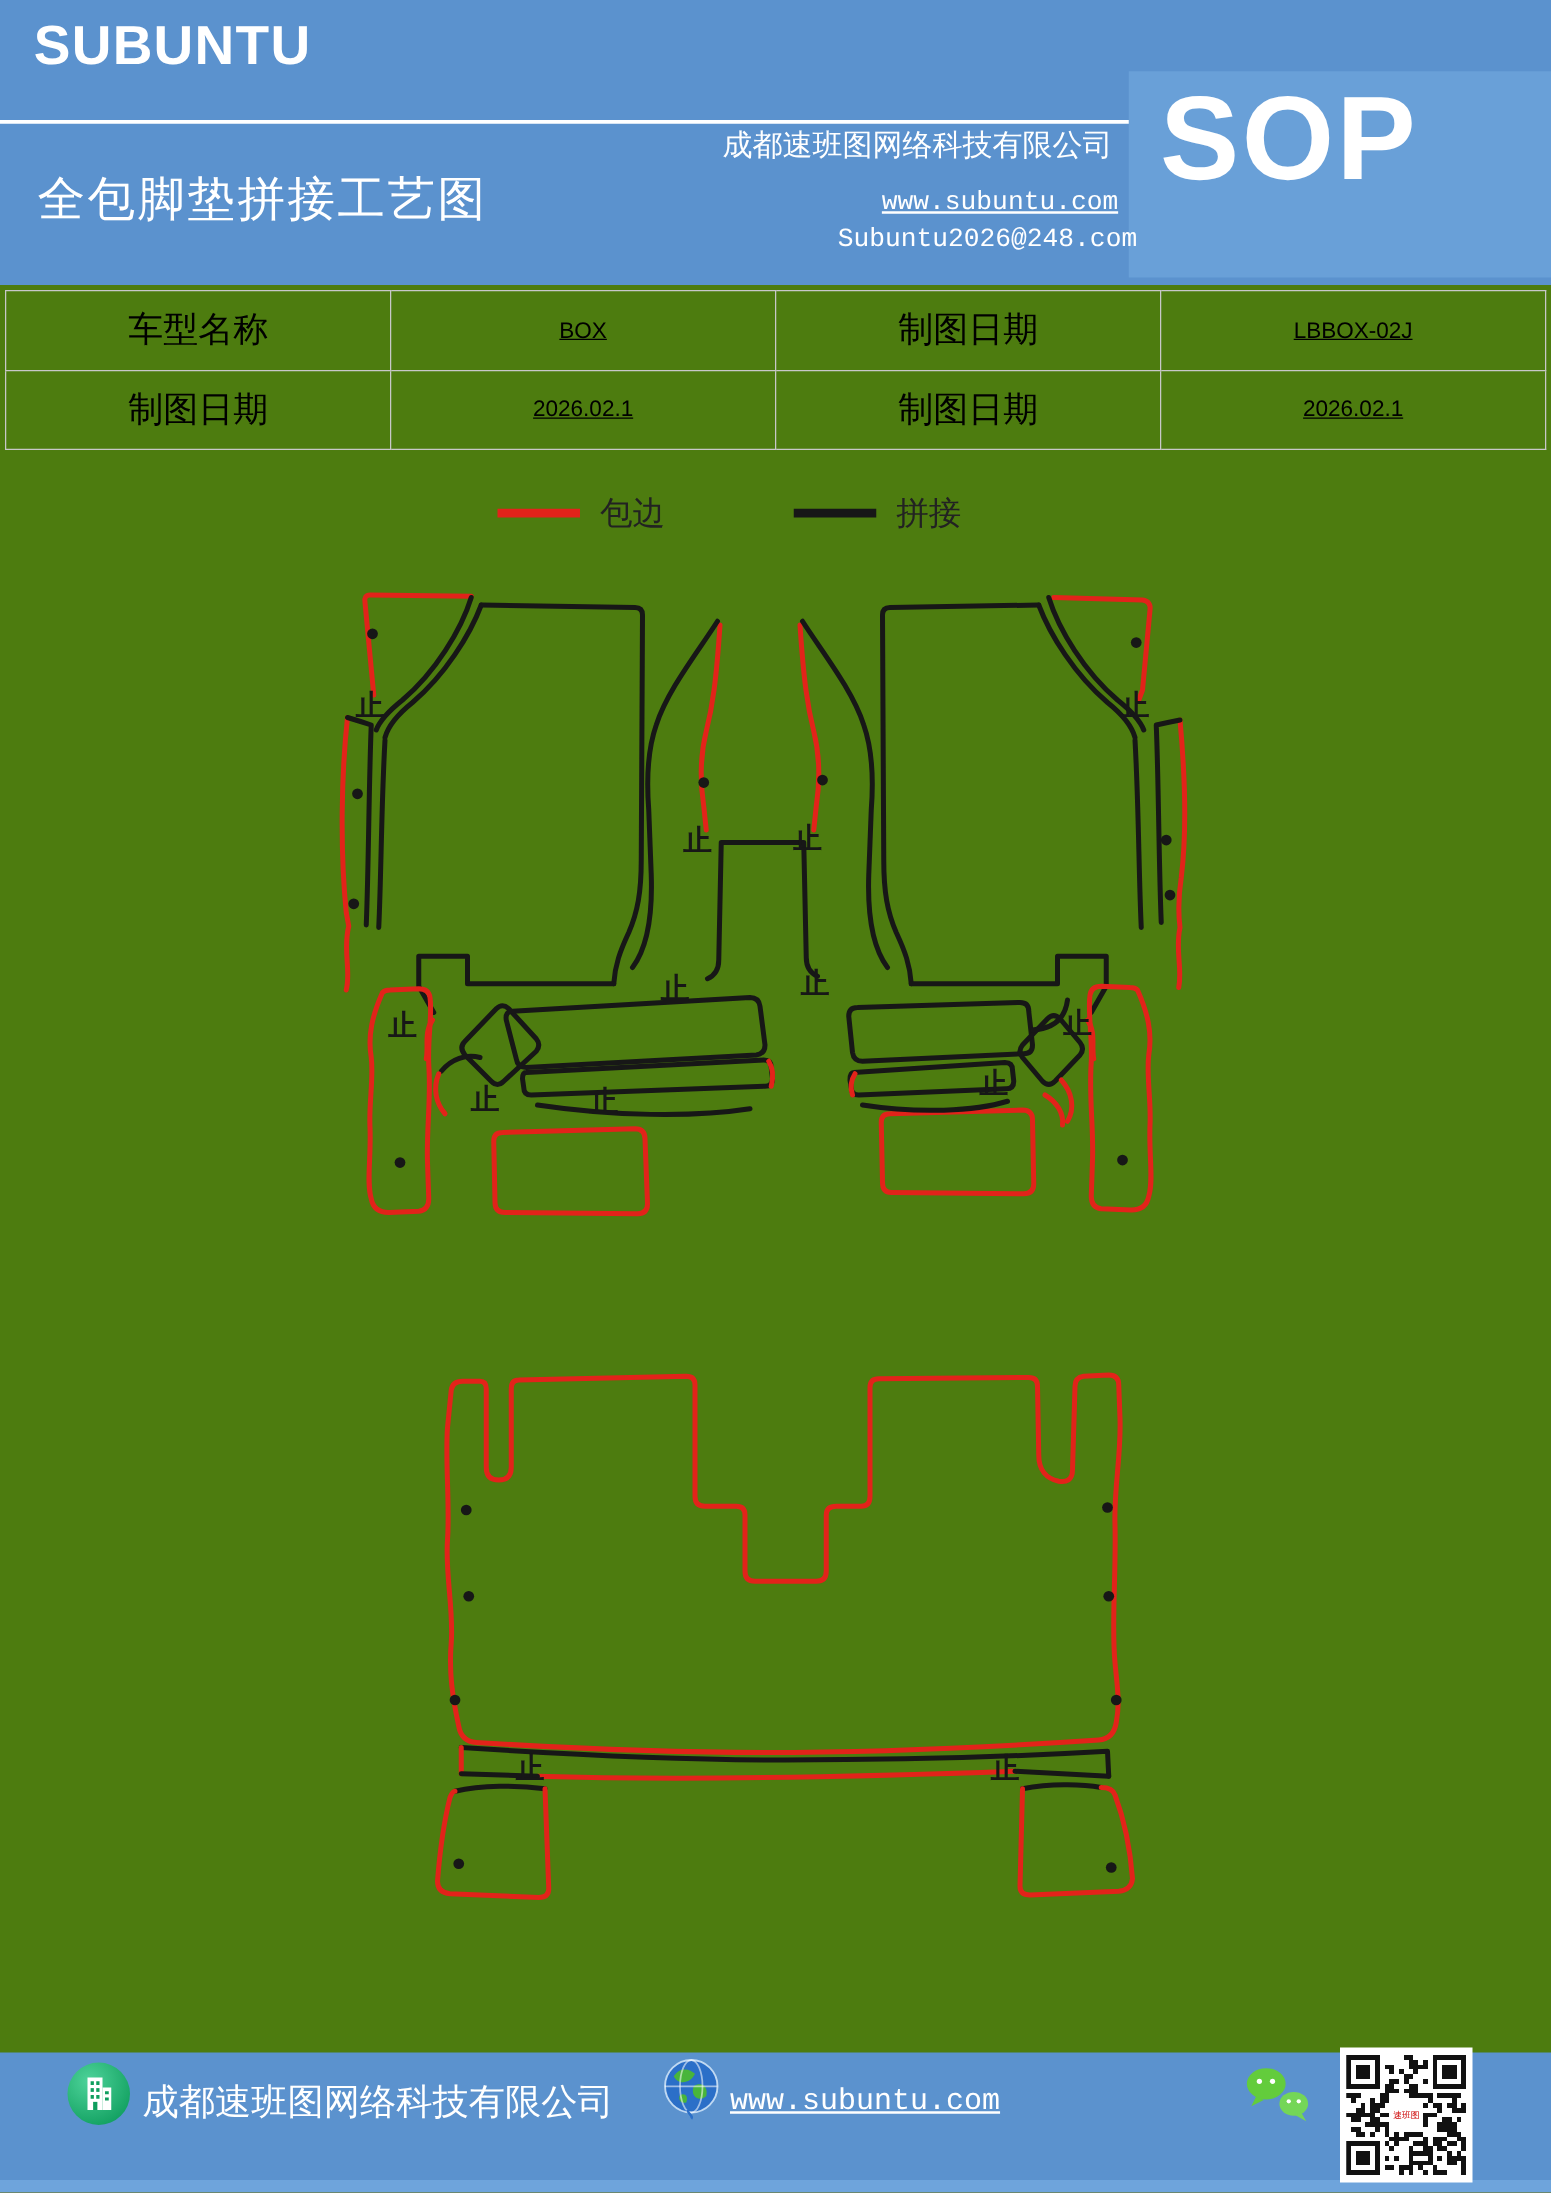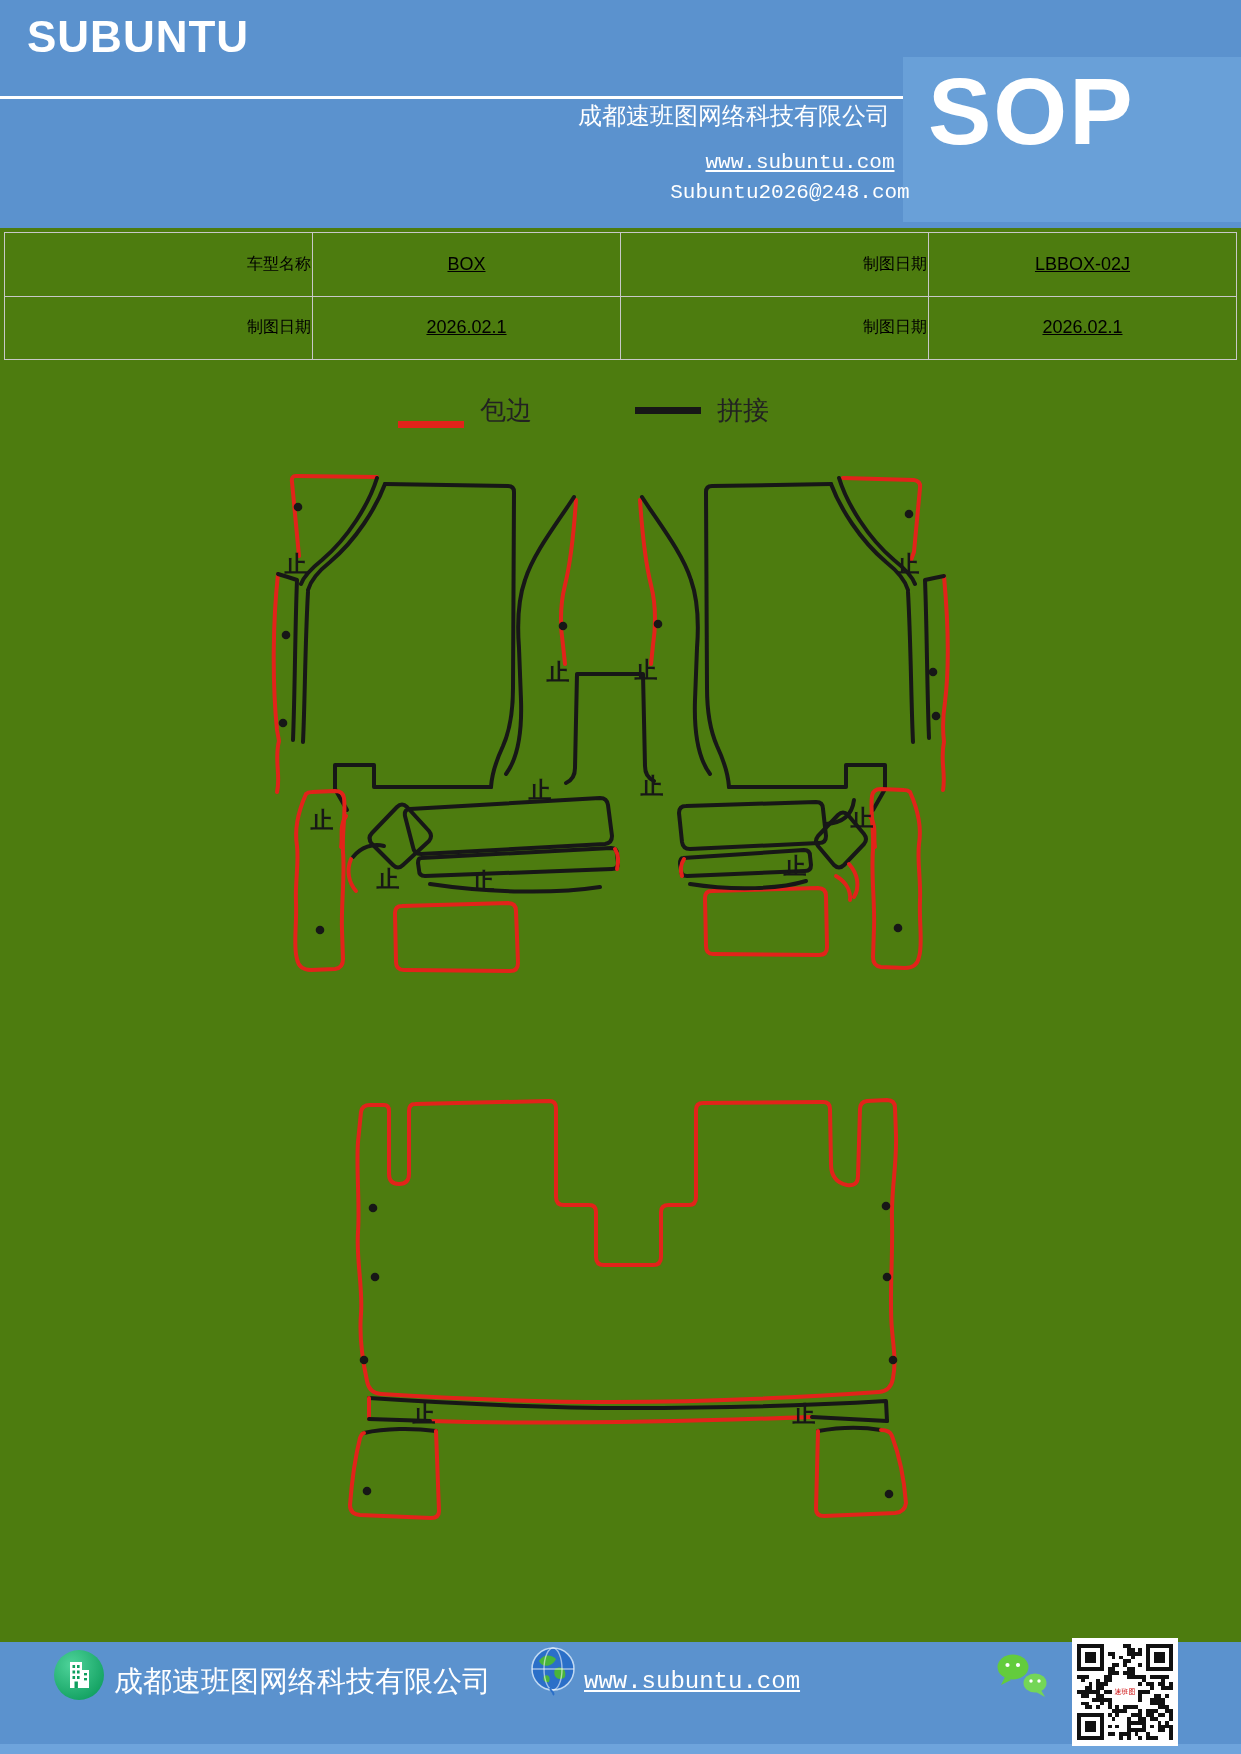--- a/index.html
+++ b/index.html
@@ -17,21 +17,21 @@
         font-family:"Liberation Serif","DejaVu Serif",serif;}
   .page-title{position:absolute;left:30px;top:134px;color:#fff;font-size:38px;
         font-family:"Liberation Serif","DejaVu Serif",serif;letter-spacing:2px;}
   .hdr-www{position:absolute;left:660px;top:151px;width:280px;text-align:center;color:#fff;font-size:21px;
         font-family:"Liberation Mono","DejaVu Sans Mono",monospace;text-decoration:underline;}
   .hdr-mail{position:absolute;left:640px;top:181px;width:300px;text-align:center;color:#fff;font-size:21px;
         font-family:"Liberation Mono","DejaVu Sans Mono",monospace;}
   
   .info-table{position:absolute;left:4px;top:232px;width:1233px;height:128px;border-collapse:collapse;table-layout:fixed;}
   .info-table td{border:1.5px solid var(--table-border);text-align:center;vertical-align:middle;color:#000;}
-  .info-table td.lab{font-family:"Liberation Serif","DejaVu Serif",serif;font-size:16px;text-align:right;}
+  .info-table td.lab{font-family:"Liberation Serif","DejaVu Serif",serif;font-size:28px;}
   .info-table td.val{font-size:18px;font-weight:500;text-decoration:underline;}
   
   .legend-item{position:absolute;display:flex;align-items:center;gap:16px;}
   .legend-bar{width:66px;height:7px;}
   .legend-label{font-size:26px;color:#222;font-family:"Liberation Serif","DejaVu Serif",serif;}
   
   .diagram-svg{position:absolute;left:0;top:0;width:1241px;height:1754px;pointer-events:none;}
   .edge{fill:none;stroke:var(--edge-red);stroke-width:4;stroke-linecap:round;stroke-linejoin:round;}
   .seam{fill:none;stroke:var(--seam-black);stroke-width:4;stroke-linecap:round;stroke-linejoin:round;}
   .stitch-mark{fill:var(--seam-black);font-size:23px;font-weight:700;text-anchor:middle;
@@ -54,20 +54,21 @@
 <body>
 
 <div class="page">
 
   <div class="header">
     <div class="logo">SUBUNTU</div>
     <div class="header-rule"></div>
     <div class="sop-panel"></div>
     <div class="sop-text">SOP</div>
     <div class="hdr-company">成都速班图网络科技有限公司</div>
+    <div class="page-title">全包脚垫拼接工艺图</div>
     <div class="hdr-www">www.subuntu.com</div>
     <div class="hdr-mail">Subuntu2026@248.com</div>
   </div>
 
   <table class="info-table">
     <tbody>
         <tr>
       <td class="lab">车型名称</td>
       <td class="val">BOX</td>
       <td class="lab">制图日期</td>
@@ -75,21 +76,21 @@
     </tr>
     <tr>
       <td class="lab">制图日期</td>
       <td class="val">2026.02.1</td>
       <td class="lab">制图日期</td>
       <td class="val">2026.02.1</td>
     </tr>
   </tbody>
     </table>
 
-  <div class="legend-item" style="left:398px;top:393px;align-items:flex-end;">
+  <div class="legend-item" style="left:398px;top:393px;">
     <div class="legend-bar" style="background:var(--edge-red);"></div>
     <div class="legend-label">包边</div>
   </div>
   <div class="legend-item" style="left:635px;top:393px;">
     <div class="legend-bar" style="background:var(--seam-black);"></div>
     <div class="legend-label">拼接</div>
   </div>
 
   <svg class="diagram-svg" viewBox="0 0 1241 1754">
 

